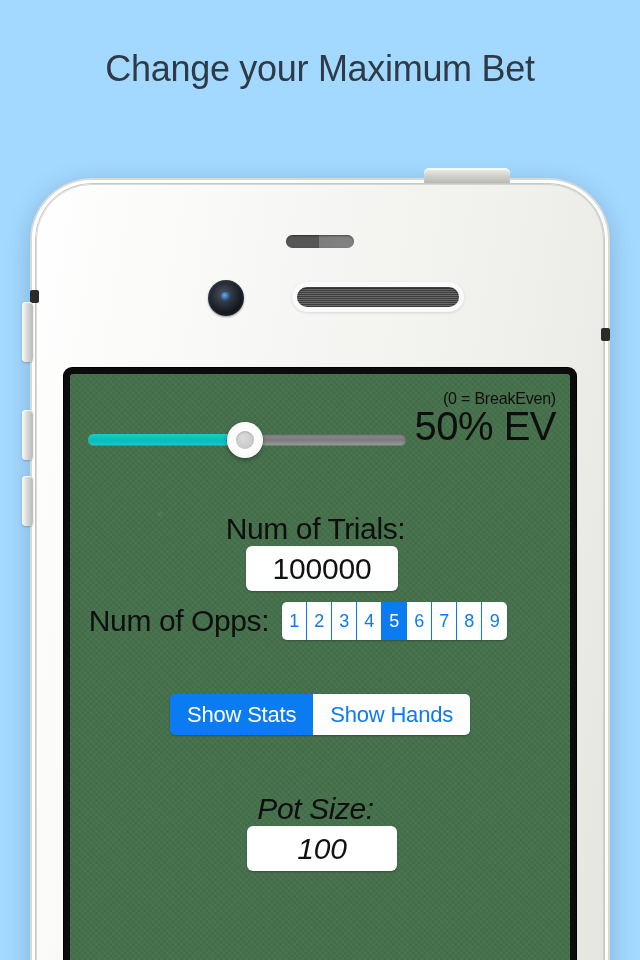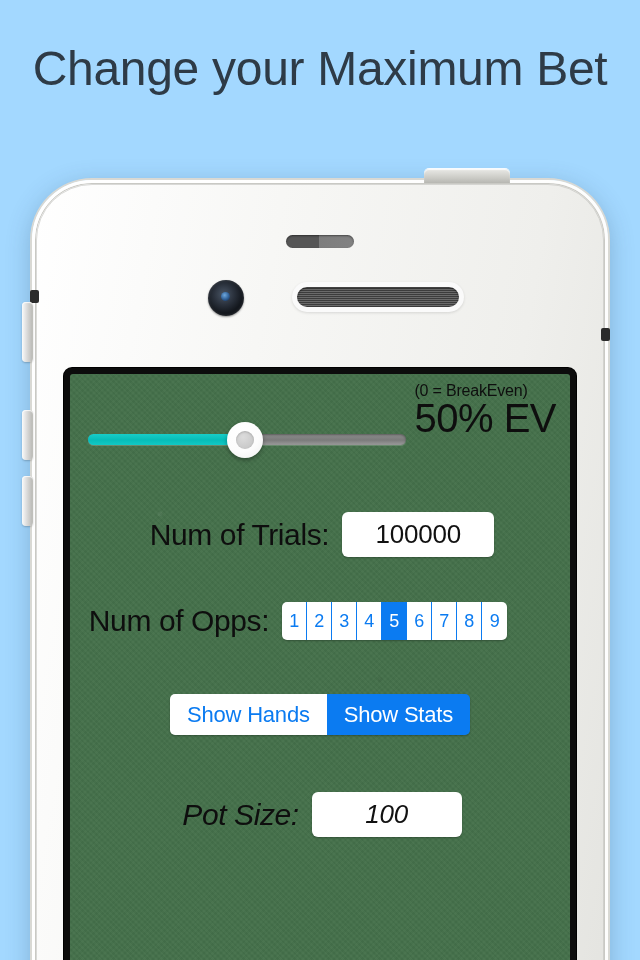--- a/index.html
+++ b/index.html
@@ -7,21 +7,21 @@
     width:640px;height:960px;overflow:hidden;
     background:#a3d8ff;
     font-family:"Liberation Sans", sans-serif;
     position:relative;
   }
 
   
   .headline{
     position:absolute;left:0;top:40px;width:640px;
     text-align:center;color:#2e3b47;
-    font-size:48px;line-height:57px;font-weight:400;
+    font-size:36px;line-height:57px;font-weight:400;
     letter-spacing:-0.3px;
   }
   .headline .l{display:block;}
 
   
   .phone{
     position:absolute;left:32px;top:180px;
     width:576px;height:830px;
     background:linear-gradient(100deg,#ffffff 0%,#f7f7f5 35%,#efefec 72%,#e4e4e0 100%);
     border-radius:60px 60px 0 0;
@@ -106,21 +106,21 @@
     background:
       radial-gradient(circle at 18% 22%, rgba(255,255,255,.05) 0 2px, transparent 3px),
       radial-gradient(circle at 62% 48%, rgba(0,0,0,.05) 0 2px, transparent 3px),
       repeating-linear-gradient(45deg, rgba(255,255,255,.018) 0 2px, rgba(0,0,0,.018) 2px 4px),
       repeating-linear-gradient(-45deg, rgba(255,255,255,.015) 0 2px, rgba(0,0,0,.015) 2px 4px),
       #44704a;
   }
 
   
   .ev-block{
-    position:absolute;right:14px;top:8px;color:#0e0e0e;
+    position:absolute;right:14px;top:16px;text-align:right;color:#0e0e0e;
   }
   .ev-note{font-size:16px;line-height:18px;letter-spacing:-0.2px;}
   .ev-value{font-size:40px;line-height:36px;font-weight:400;letter-spacing:-0.5px;}
 
   .slider-row{position:absolute;left:18px;top:48px;width:320px;height:34px;}
   .slider-track{
     position:absolute;left:0;top:12px;width:318px;height:11px;border-radius:6px;
     background:linear-gradient(180deg,#8d8d8d 0%,#7b7b7b 55%,#9a9a9a 100%);
     box-shadow:inset 0 1px 2px rgba(0,0,0,.35), 0 1px 0 rgba(255,255,255,.18);
   }
@@ -134,31 +134,31 @@
     background:radial-gradient(circle at 40% 32%,#ffffff 0%,#fdfdfd 55%,#eeeeee 100%);
     box-shadow:0 2px 4px rgba(0,0,0,.35);
   }
   .slider-knob:after{
     content:"";position:absolute;left:9px;top:9px;width:18px;height:18px;border-radius:50%;
     background:radial-gradient(circle at 40% 34%,#dcdcdc 0%,#cccccc 60%,#bebebe 100%);
     box-shadow:inset 0 1px 2px rgba(0,0,0,.18);
   }
 
   .field-row{
-    position:absolute;left:0;width:504px;display:flex;align-items:center;justify-content:center;
+    position:absolute;left:0;width:504px;display:flex;align-items:center;justify-content:center;flex-direction:column;
   }
   .row-trials{top:138px;}
   .row-pot{top:418px;font-style:italic;}
   .field-label{
     color:#0e0e0e;font-size:30px;letter-spacing:-0.4px;margin-right:13px;white-space:nowrap;
   }
   .field-box{
     width:152px;height:45px;background:#ffffff;border-radius:6px;
     display:flex;align-items:center;justify-content:center;
-    color:#111;font-size:26px;letter-spacing:-0.2px;
+    color:#111;font-size:30px;letter-spacing:-0.2px;
     box-shadow:0 1px 2px rgba(0,0,0,.28);
   }
   .field-box.pot{width:150px;}
 
   .opps-row{
     position:absolute;left:0;top:228px;width:456px;
     display:flex;align-items:center;justify-content:center;
   }
   .seg{
     display:flex;border-radius:5px;overflow:hidden;
@@ -240,22 +240,22 @@
           <div class="seg-item active">5</div>
           <div class="seg-item">6</div>
           <div class="seg-item">7</div>
           <div class="seg-item">8</div>
           <div class="seg-item">9</div>
         </div>
       </div>
 
       <div class="toggle-row">
         <div class="toggle">
+          <div class="toggle-btn active">Show Stats</div>
           <div class="toggle-btn">Show Hands</div>
-          <div class="toggle-btn active">Show Stats</div>
         </div>
       </div>
 
       <div class="field-row row-pot">
         <div class="field-label">Pot Size:</div>
         <div class="field-box pot">100</div>
       </div>
 
     </div>
   </div>

